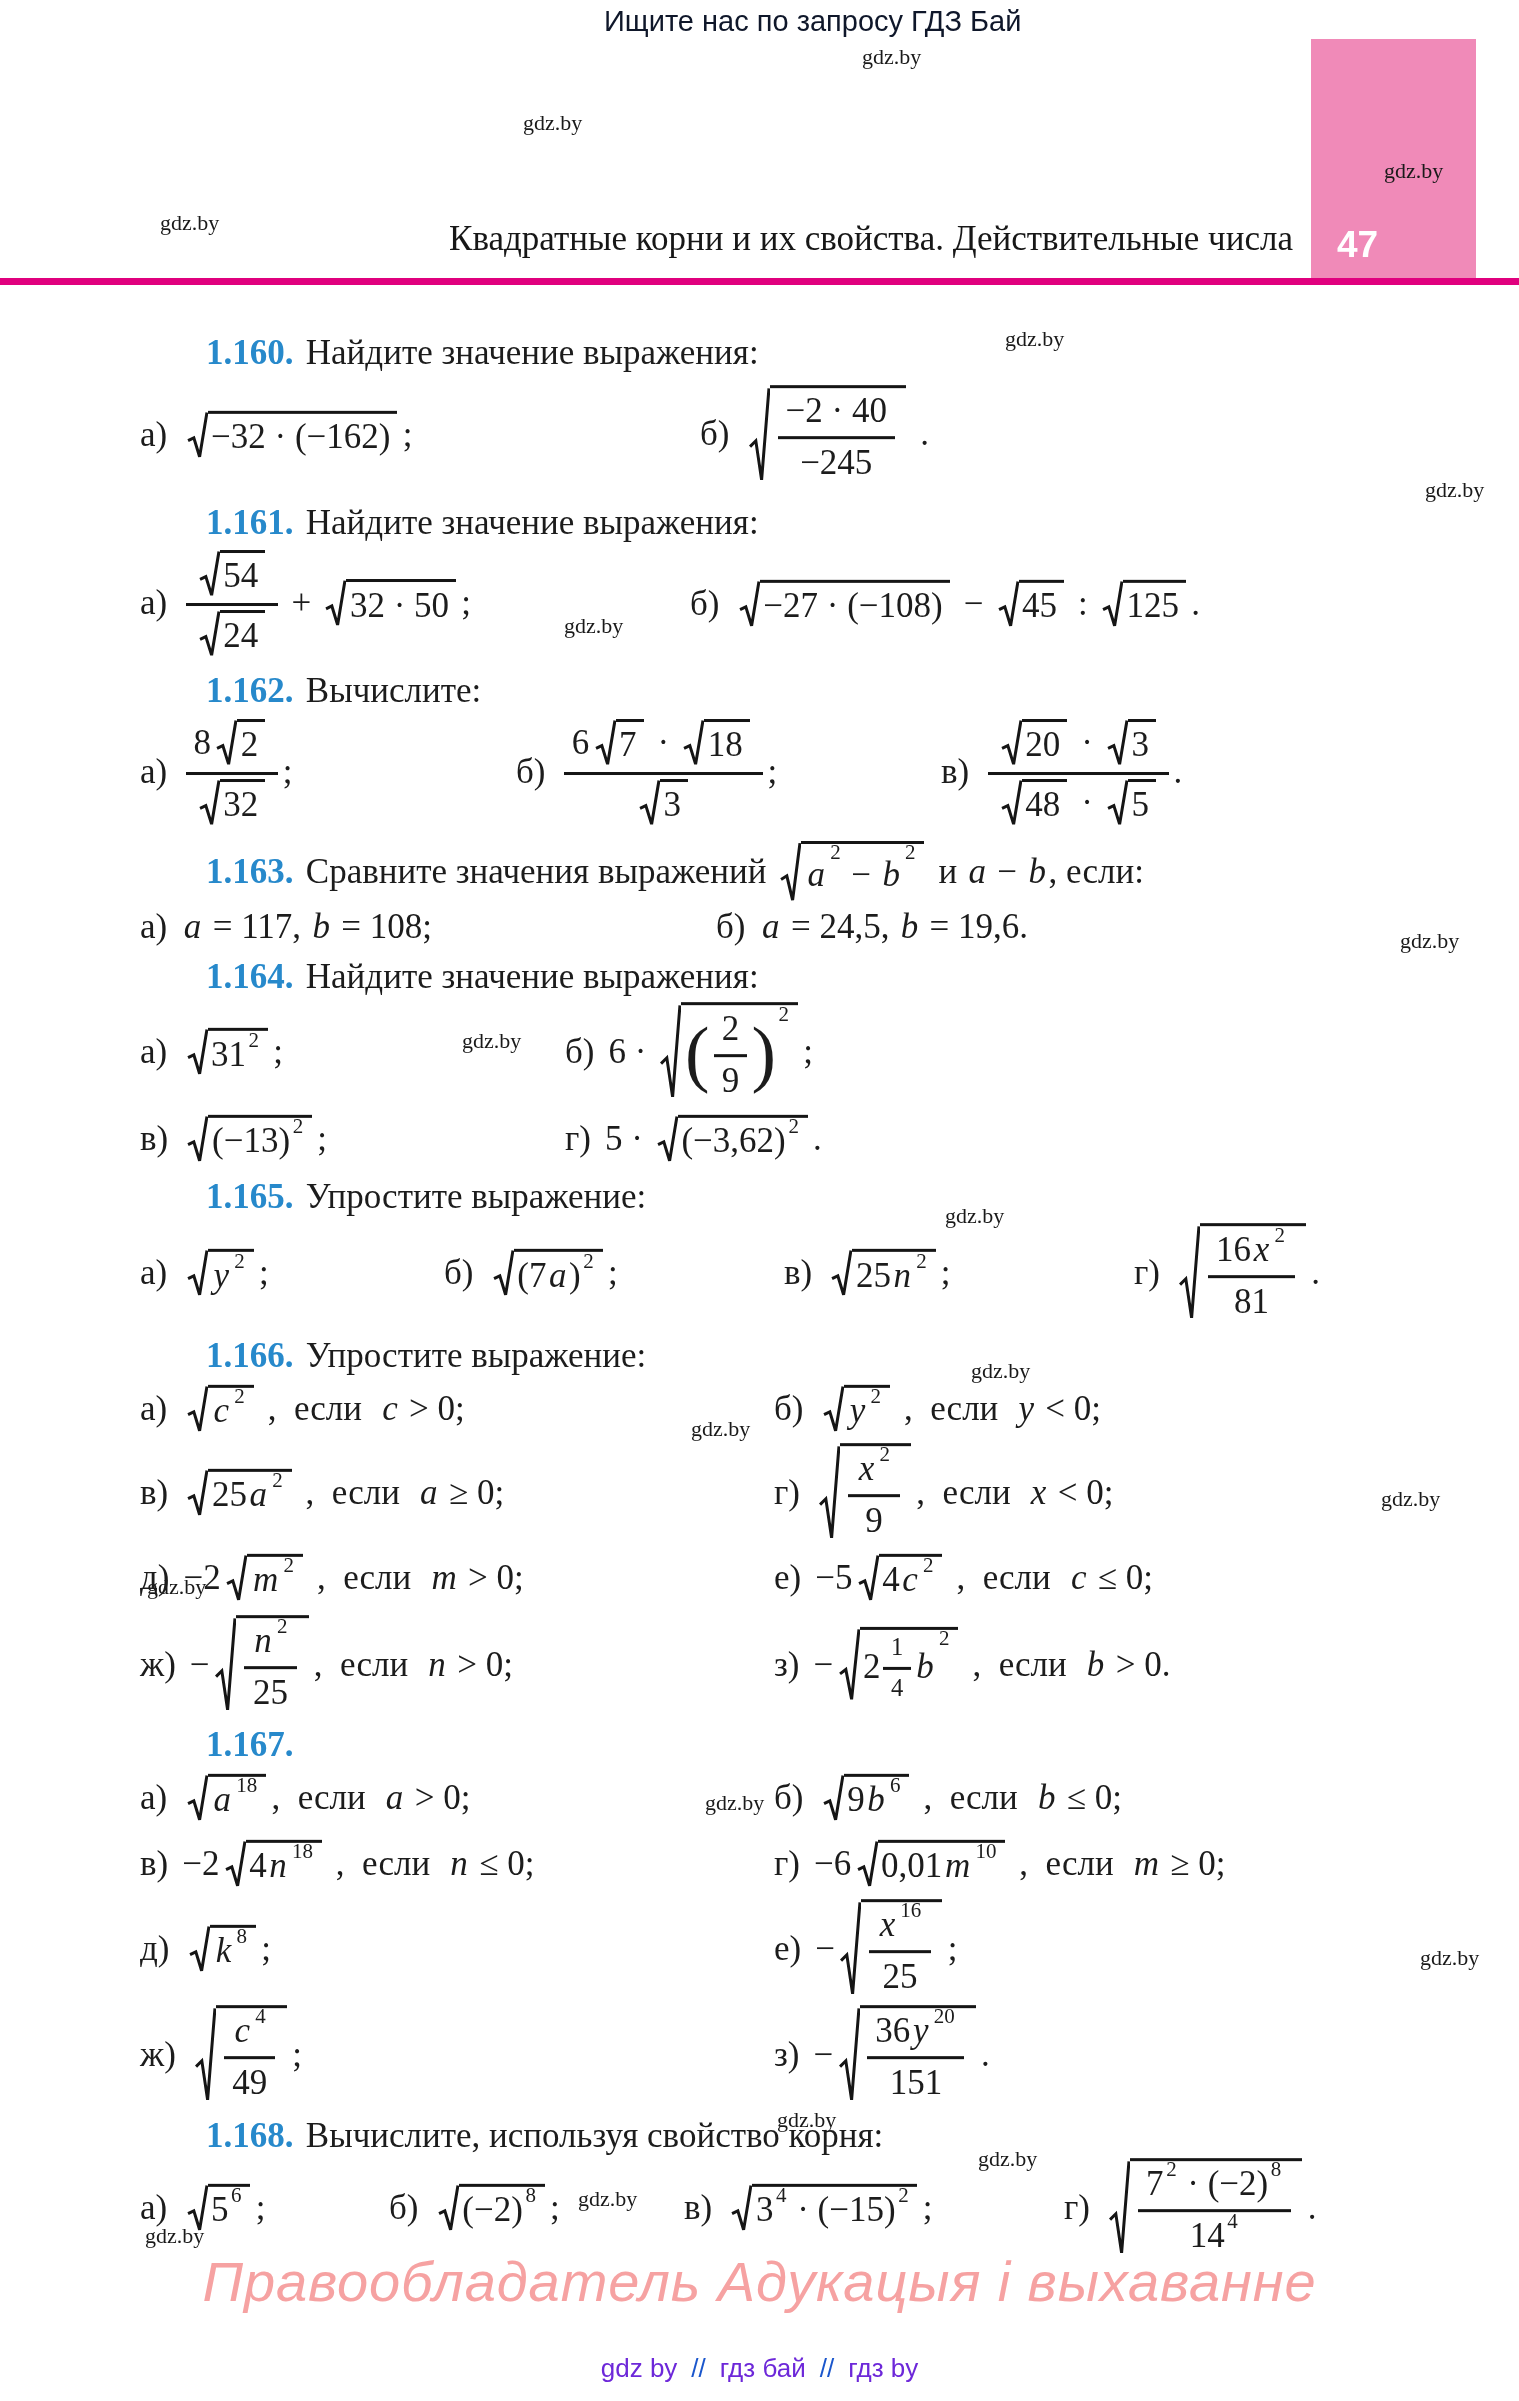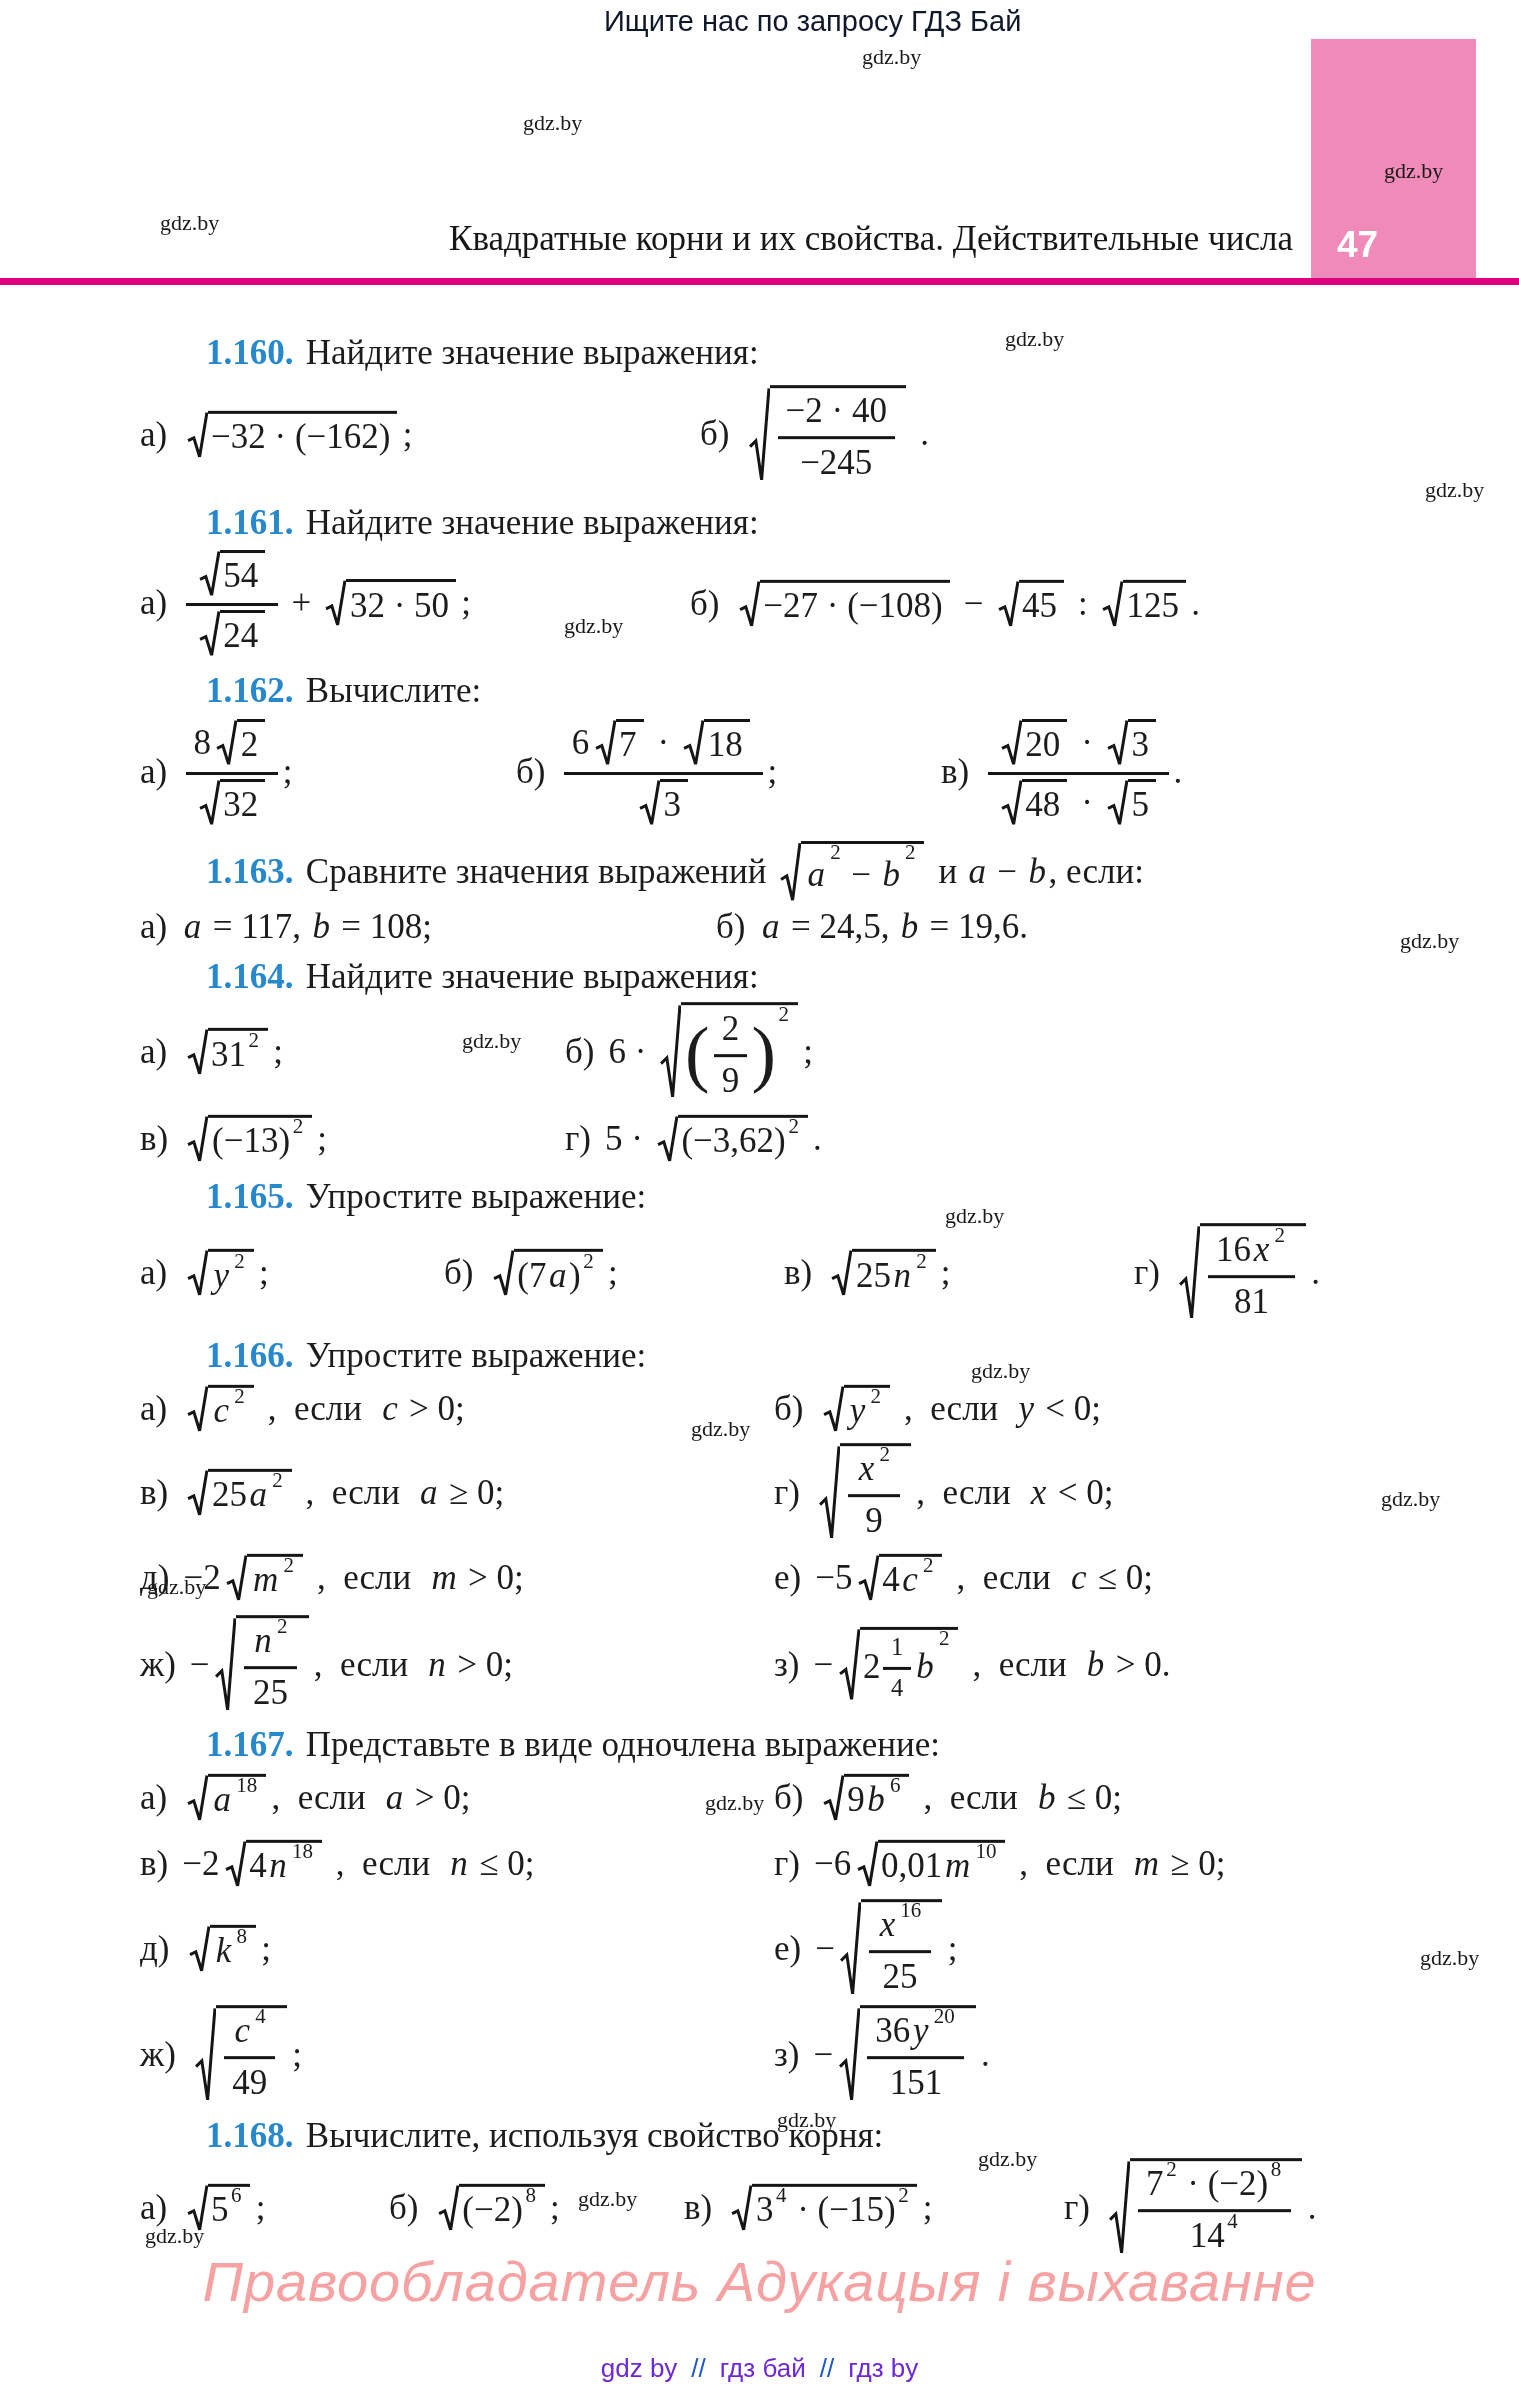--- a/index.html
+++ b/index.html
@@ -375,21 +375,20 @@
               <span class="math">−<span class="sqrt"><svg class="rad" viewBox="0 0 20 60" preserveAspectRatio="none">
                     <path d="M1 37 L6.5 33.5 L12 57 L19 2" fill="none" stroke="#151515" stroke-width="3" vector-effect="non-scaling-stroke" stroke-linejoin="miter"></path>
                   </svg><span class="sq-body">2<span class="frac small"><span class="fr-n">1</span><span class="fr-d">4</span></span><span class="var">b</span><span class="sup">2</span></span></span> ,  если  <span class="var">b</span> &gt; 0.</span>
             </div>
           </div>
         </div>
       </section>
       <section class="ex" id="ex1167">
         <div class="head">
           <span class="num">1.167.</span>
-          <span class="htitle math">Представьте в виде одночлена выражение:</span>
         </div>
         <div class="rows">
           <div class="row">
             <div class="item" data-col="0">
               <span class="ilabel">а)</span>
               <span class="math"><span class="sqrt"><svg class="rad" viewBox="0 0 20 60" preserveAspectRatio="none">
                     <path d="M1 37 L6.5 33.5 L12 57 L19 2" fill="none" stroke="#151515" stroke-width="3" vector-effect="non-scaling-stroke" stroke-linejoin="miter"></path>
                   </svg><span class="sq-body"><span class="var">a</span><span class="sup">18</span></span></span>,  если  <span class="var">a</span> &gt; 0;</span>
             </div>
             <div class="item" data-col="1">

